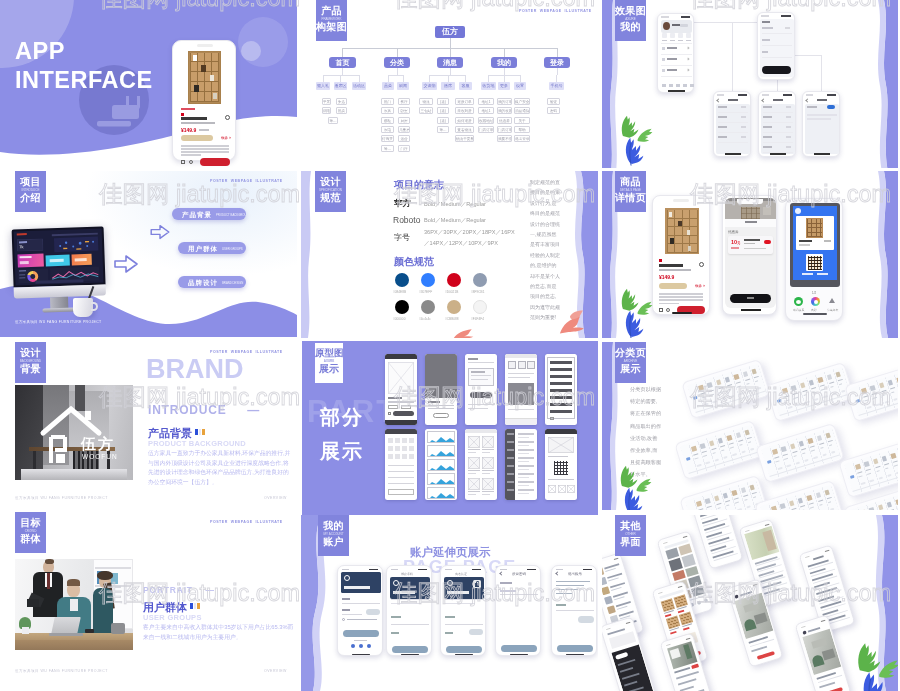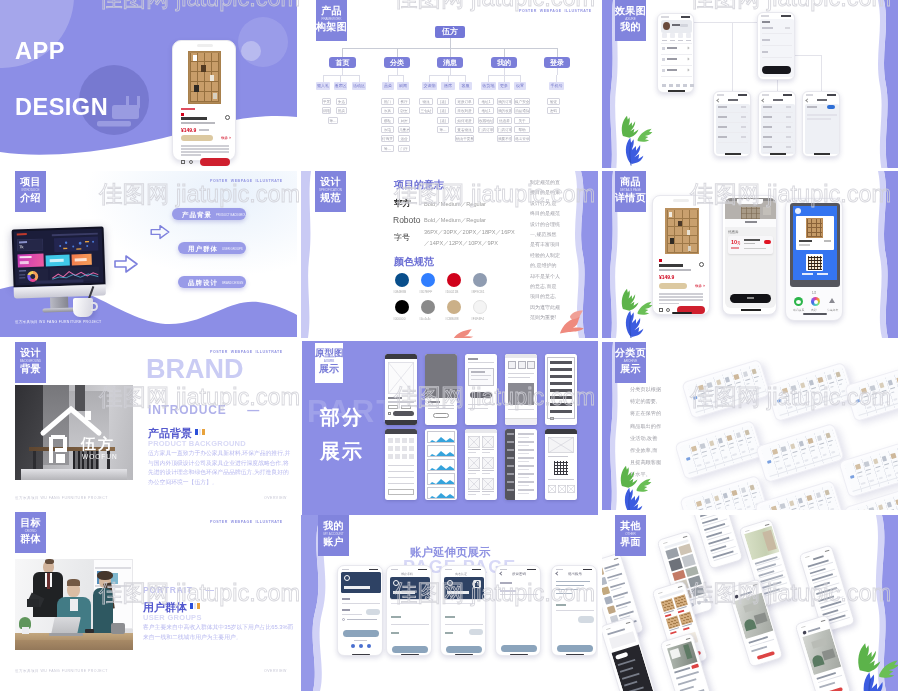--- a/index.html
+++ b/index.html
@@ -34,22 +34,22 @@
 
     <g fill="#9b9de2" opacity="0.95">
       <path d="M126,96 h3 v9.5 h8 v-9.5 h3 v11 a2,2 0 0 1 -2,2 h-10 a2,2 0 0 1 -2,-2 z"></path>
       <rect x="112" y="105" width="27" height="14" rx="2.5"></rect>
       <rect x="97" y="121" width="34" height="5.5" rx="2"></rect>
     </g>
   </svg>
 
   <div class="ab" style="left:15px;top:38px;font-size:23.5px;font-weight:bold;color:#fff;letter-spacing:.5px">APP</div>
 
-
-  <div class="ab" style="left:15px;top:93.5px;font-size:23.5px;font-weight:bold;color:#fff;letter-spacing:.5px">DESIGN</div>
+  <div class="ab" style="left:15px;top:67px;font-size:23.5px;font-weight:bold;color:#fff;letter-spacing:.5px">INTERFACE</div>
+
 
   <div class="ph" style="left:172px;top:40px;width:64px;height:121px;border-radius:9px">
     <div class="ab" style="left:24px;top:3px;width:16px;height:3px;background:#eee;border-radius:2px"></div>
 
     <div class="ab" style="left:15px;top:10px;width:33px;height:53px;background:#b9905e;box-shadow:inset 0 0 0 1.5px #a8804c">
       <div class="ab" style="left:2px;top:2px;width:29px;height:49px;background:repeating-linear-gradient(0deg,#96703f 0 1px,transparent 1px 10px),repeating-linear-gradient(90deg,#96703f 0 1px,transparent 1px 7px),#c89d69"></div>
       <div class="ab" style="left:5px;top:4px;width:4px;height:6px;background:#fff"></div>
       <div class="ab" style="left:13px;top:14px;width:5px;height:7px;background:#523a22"></div>
       <div class="ab" style="left:22px;top:24px;width:4px;height:6px;background:#ece6da"></div>
       <div class="ab" style="left:6px;top:34px;width:5px;height:7px;background:#2f2a24"></div>

